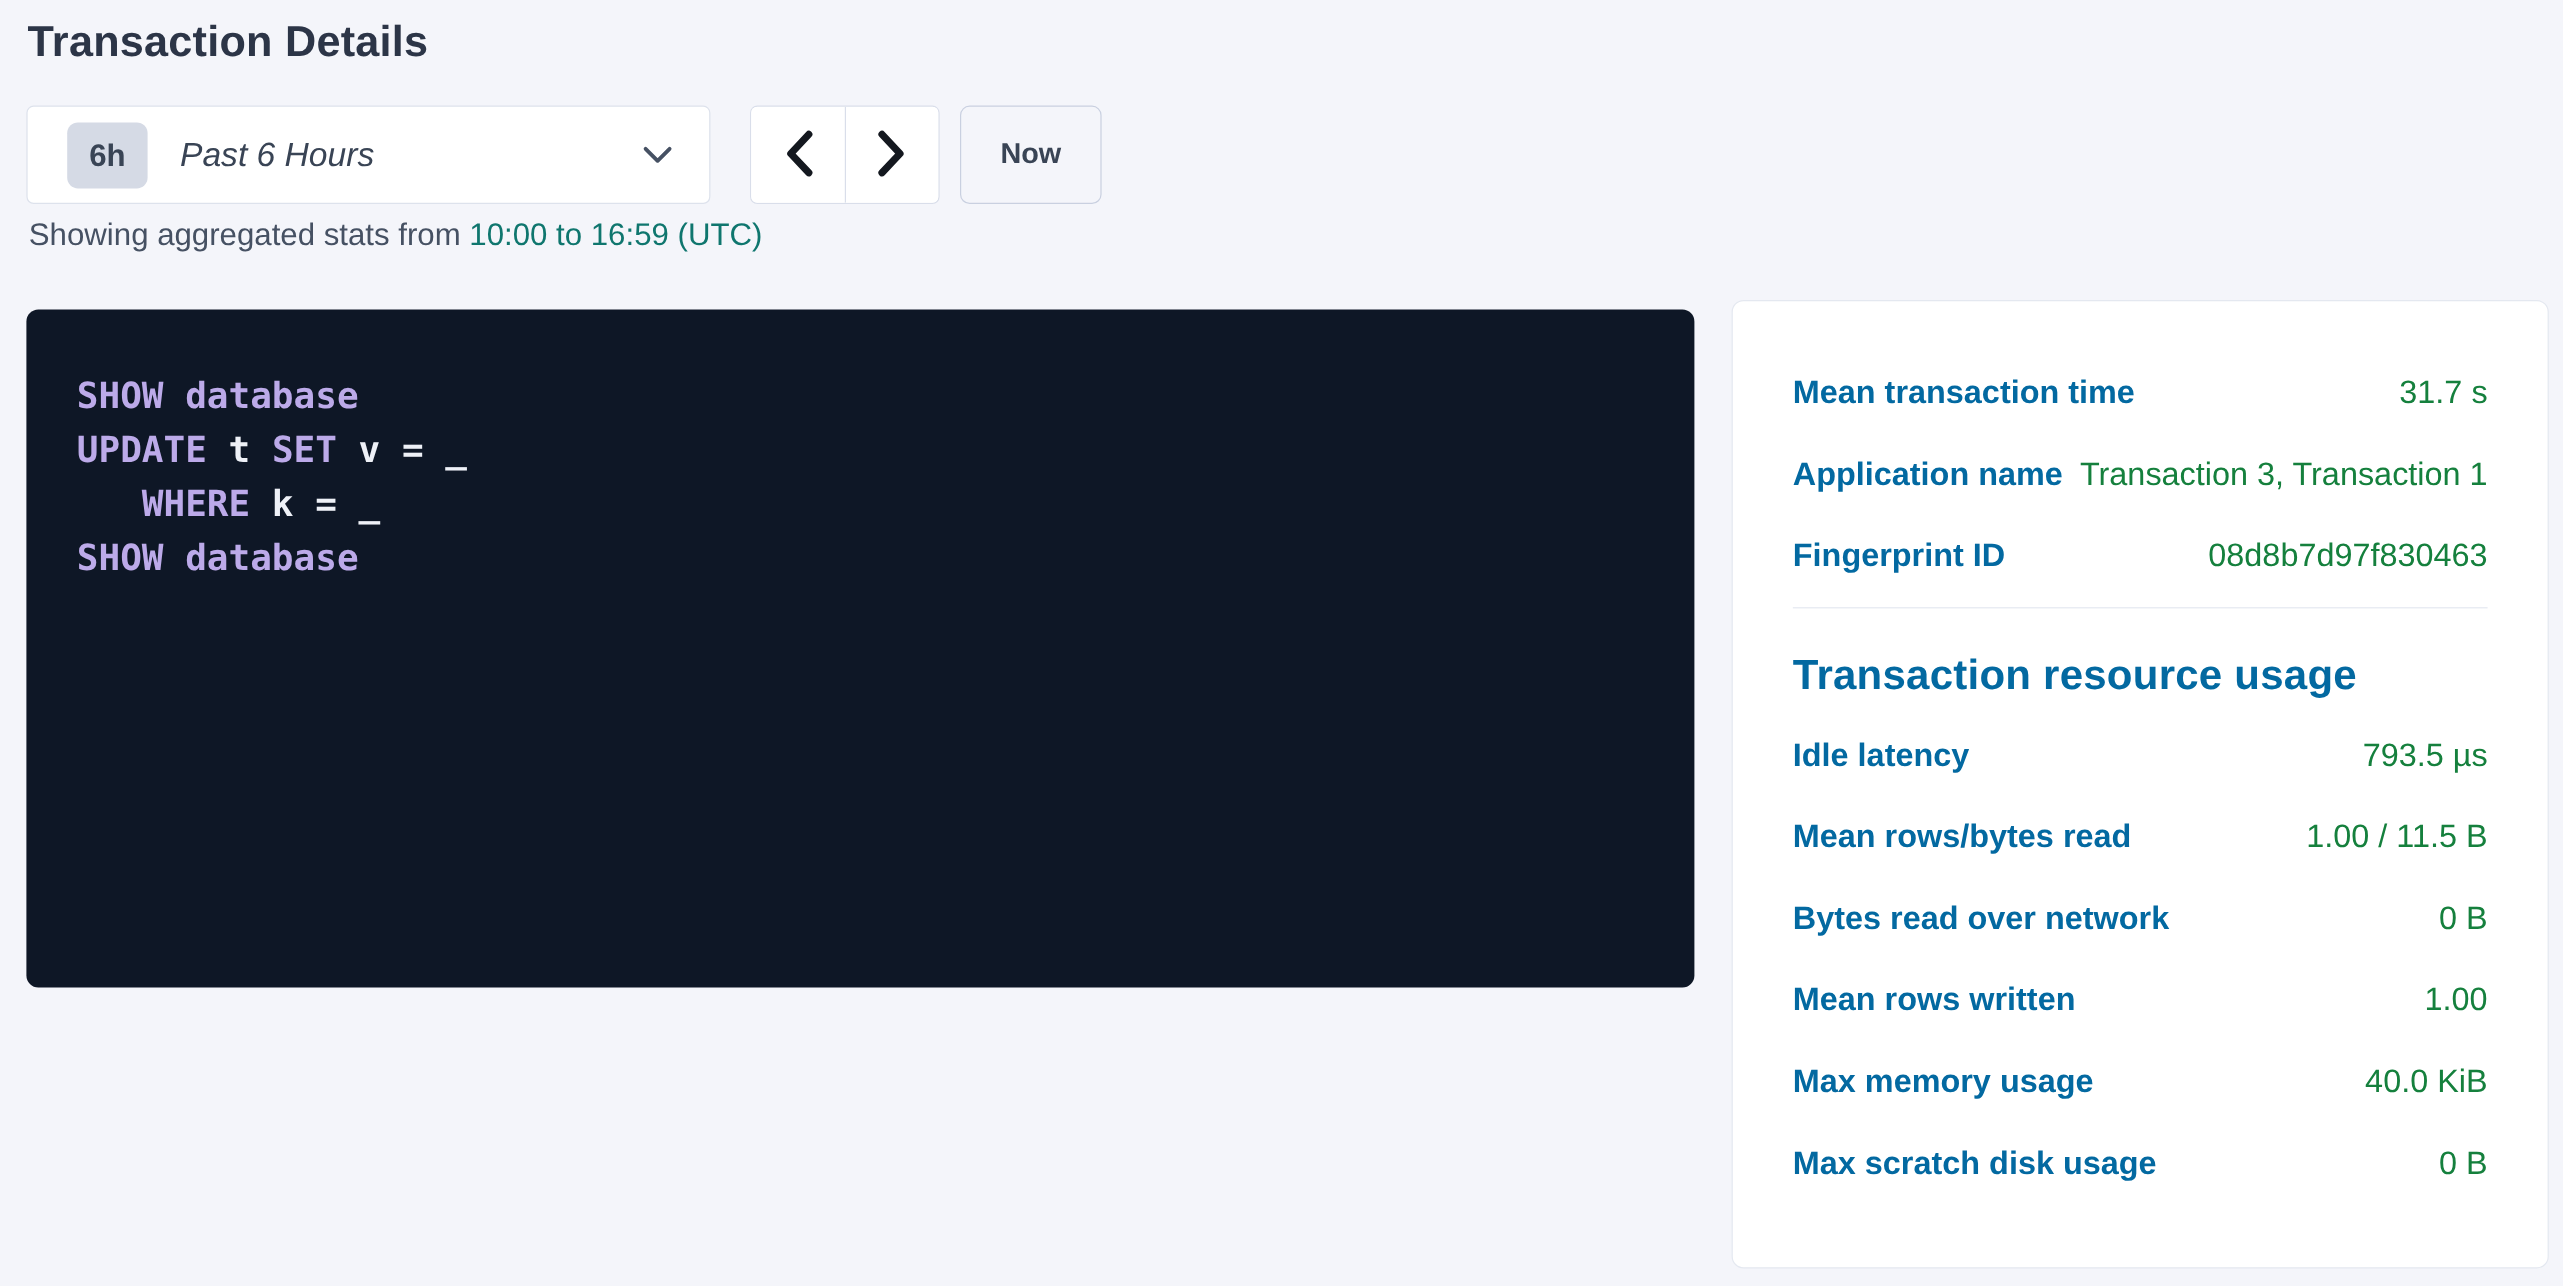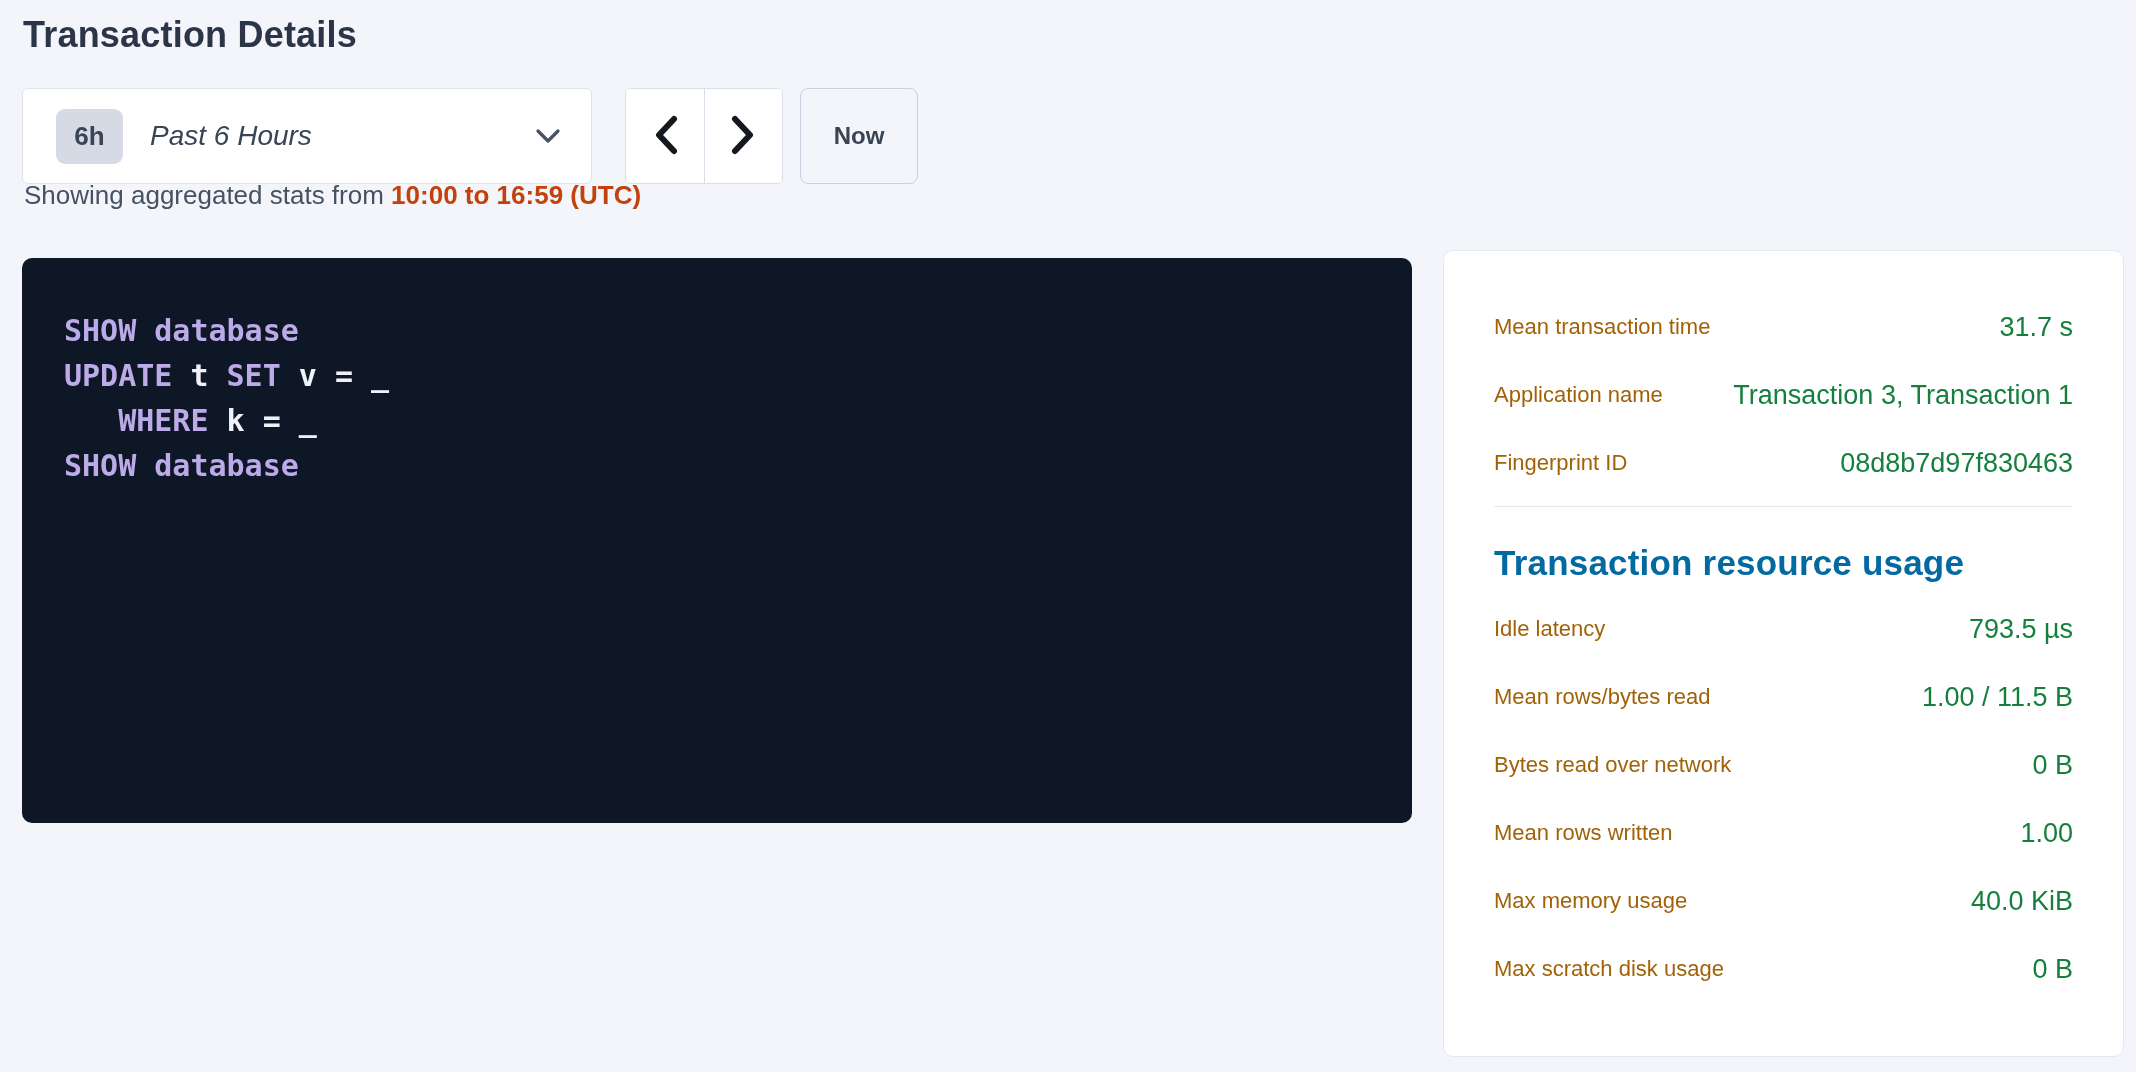--- a/index.html
+++ b/index.html
@@ -23,21 +23,21 @@
     color: #2c3547;
     letter-spacing: 0.2px;
   }
 
   
   .toolbar {
     position: absolute;
     left: 22px; top: 88px;
     display: flex;
     align-items: stretch;
-    height: 96px;
+    height: 82px;
   }
   .time-dropdown {
     width: 570px;
     background: #ffffff;
     border: 1px solid #dde2ec;
     border-radius: 6px;
     display: flex;
     align-items: center;
     padding: 0 30px 0 33px;
     cursor: pointer;
@@ -93,21 +93,21 @@
     color: #394455;
     cursor: pointer;
   }
 
   .subtitle {
     position: absolute;
     left: 24px; top: 180px;
     font-size: 26px;
     color: #465163;
   }
-  .subtitle b { color: #c2410c; font-weight: 700; text-align: center; }
+  .subtitle b { color: #0f766e; font-weight: 400; text-align: center; }
 
   
   .sql-box {
     position: absolute;
     left: 22px; top: 245px;
     width: 1390px; height: 565px;
     background: #0e1726;
     border-radius: 10px;
     padding: 50px 42px;
     font-family: "DejaVu Sans Mono", monospace;
@@ -128,21 +128,21 @@
     border: 1px solid #e4e8f0;
     border-radius: 10px;
     padding: 42px 50px 0 50px;
   }
   .stat-row {
     height: 68px;
     display: flex;
     align-items: center;
     justify-content: space-between;
   }
-  .stat-label { font-size: 22px; font-weight: 400; color: #a16207; }
+  .stat-label { font-size: 27px; font-weight: 700; color: #0369a1; }
   .stat-value { font-size: 27px; color: #15803d; text-align: right; white-space: nowrap; }
   .card-divider {
     border: none;
     border-top: 1px solid #e4e8f0;
     margin: 9px 0 0 0;
   }
   .resource-heading {
     margin: 36px 0 12px 0;
     font-size: 35px;
     font-weight: 700;

